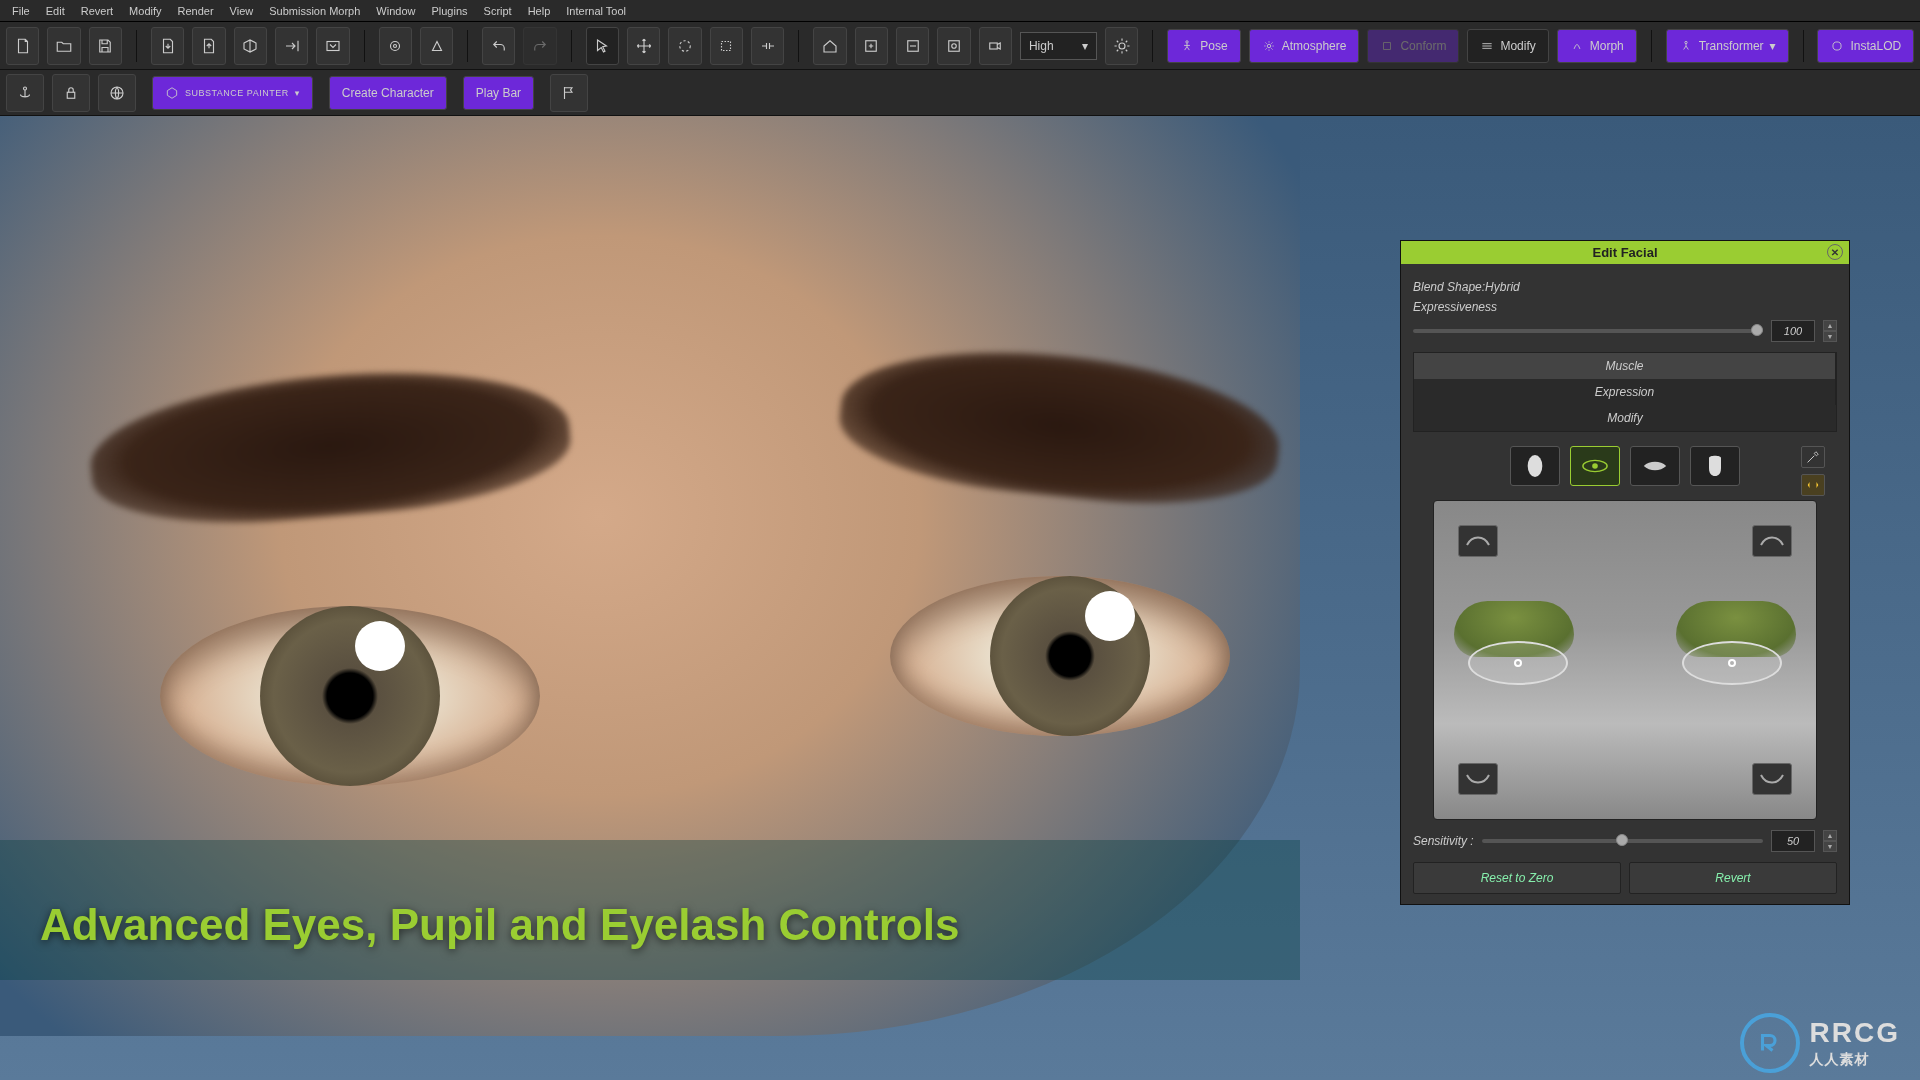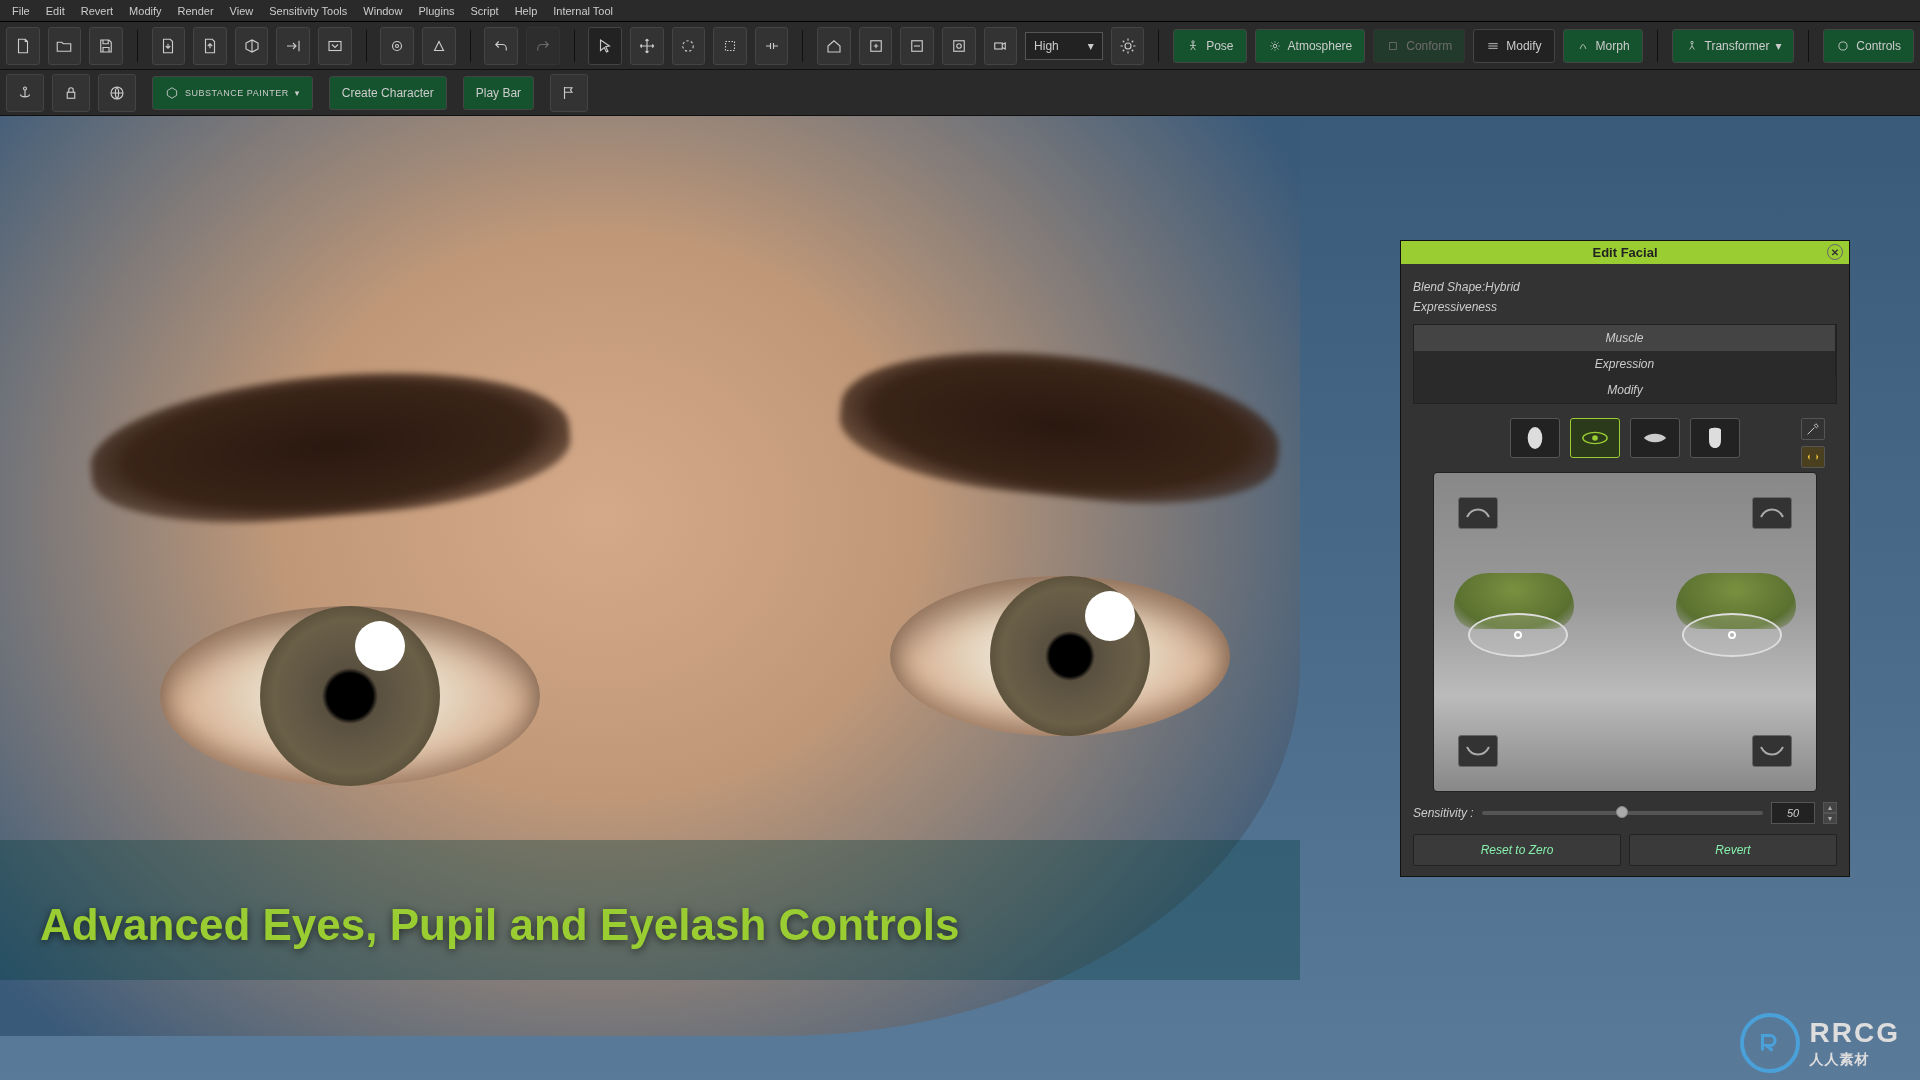--- a/index.html
+++ b/index.html
@@ -7,21 +7,21 @@
 
 
 .menubar { background: #2a2a2a; height: 22px; display: flex; align-items: center; padding: 0 4px; border-bottom: 1px solid #000; }
 .menubar .item { color: #ccc; font-size: 11px; padding: 0 8px; cursor: pointer; }
 
 
 .toolbar { background: #2a2a2a; height: 48px; display: flex; align-items: center; padding: 0 6px; border-bottom: 1px solid #111; gap: 8px; }
 .toolbar .sep { width: 1px; height: 32px; background: #111; margin: 0 6px; }
 .tbtn { width: 38px; height: 38px; display: flex; align-items: center; justify-content: center; border: 1px solid #444; border-radius: 3px; background: #333; cursor: pointer; color: #ccc; }
 .tbtn svg { width: 18px; height: 18px; }
-.txtbtn { height: 34px; padding: 0 12px; display: flex; align-items: center; gap: 6px; border: 1px solid #444; border-radius: 3px; background: #14532d; color: #ccc; font-size: 12px; cursor: pointer; }
+.txtbtn { height: 34px; padding: 0 12px; display: flex; align-items: center; gap: 6px; border: 1px solid #444; border-radius: 3px; background: #6d28d9; color: #ccc; font-size: 12px; cursor: pointer; }
 .txtbtn.disabled { opacity: 0.4; }
 .dropdown { height: 28px; width: 86px; background: #222; border: 1px solid #555; color: #ccc; font-size: 12px; padding: 0 8px; display: flex; align-items: center; justify-content: space-between; }
 
 .toolbar2 { background: #2a2a2a; height: 46px; display: flex; align-items: center; padding: 0 6px; border-bottom: 1px solid #111; gap: 8px; }
 
 
 .viewport { position: absolute; top: 116px; left: 0; right: 0; bottom: 0; background: linear-gradient(180deg, #3a5a7a 0%, #5a7a9a 100%); overflow: hidden; }
 .face { position: absolute; top: 0; left: 0; width: 1300px; height: 920px; background: radial-gradient(ellipse 800px 700px at 600px 400px, #d4a989 0%, #c09878 40%, #3a5a7a 100%); border-radius: 0 0 40% 0; }
 
 
@@ -81,21 +81,21 @@
 </head>
 <body>
 
 <div class="menubar">
   <div class="item">File</div>
   <div class="item">Edit</div>
   <div class="item">Revert</div>
   <div class="item">Modify</div>
   <div class="item">Render</div>
   <div class="item">View</div>
-  <div class="item">Sensitivity Tools</div>
+  <div class="item">Submission Morph</div>
   <div class="item">Window</div>
   <div class="item">Plugins</div>
   <div class="item">Script</div>
   <div class="item">Help</div>
   <div class="item">Internal Tool</div>
 </div>
 
 <div class="toolbar">
   <div class="tbtn">
       <svg viewBox="0 0 24 24">
@@ -268,21 +268,21 @@
         <path class="icon-stroke" d="M12 8v4m-4 6l4-6 4 6"></path>
       </svg>
       <span>Transformer</span>
       <span>▾</span>
     </div>
   <div class="sep"></div>
   <div class="txtbtn">
       <svg width="14" height="14" viewBox="0 0 24 24">
         <circle class="icon-stroke" cx="12" cy="12" r="7"></circle>
       </svg>
-      <span>Controls</span>
+      <span>InstaLOD</span>
     </div>
 </div>
 
 <div class="toolbar2">
   <div class="tbtn">
       <svg viewBox="0 0 24 24">
         <circle class="icon-stroke" cx="12" cy="6" r="2"></circle>
         <path class="icon-stroke" d="M12 8v10M6 14c0 4 12 4 12 0"></path>
       </svg>
     </div>
@@ -354,20 +354,30 @@
 </div>
 
 <div class="panel">
   <div class="panel-header">
     <span>Edit Facial</span>
     <span class="close">✕</span>
   </div>
   <div class="panel-body">
     <div class="row">Blend Shape:Hybrid</div>
     <div class="row">Expressiveness</div>
+    <div class="slider-row">
+      <div class="slider">
+          <div class="thumb" style="left:calc(100% - 12px)"></div>
+        </div>
+      <div class="spinbox">100</div>
+      <div class="spinarrows">
+          <div>▲</div>
+          <div>▼</div>
+        </div>
+    </div>
 
     <div class="tabbar">
       <div class="tab active">Muscle</div>
       <div class="tab">Expression</div>
       <div class="tab">Modify</div>
     </div>
 
     <div class="region-row">
       <div class="region-btn">
           <svg width="22" height="28" viewBox="0 0 24 30">

